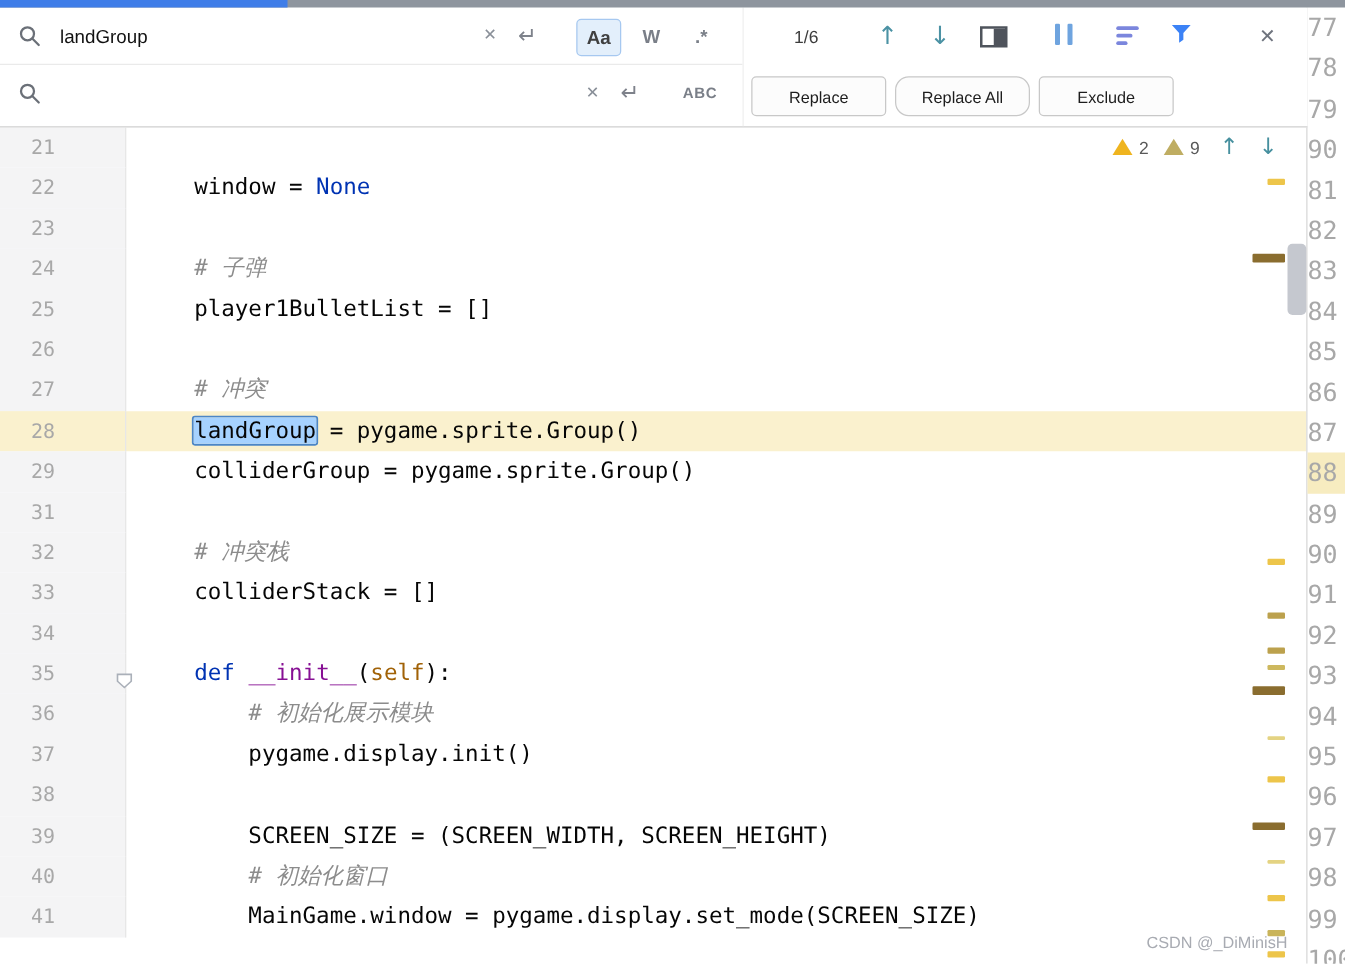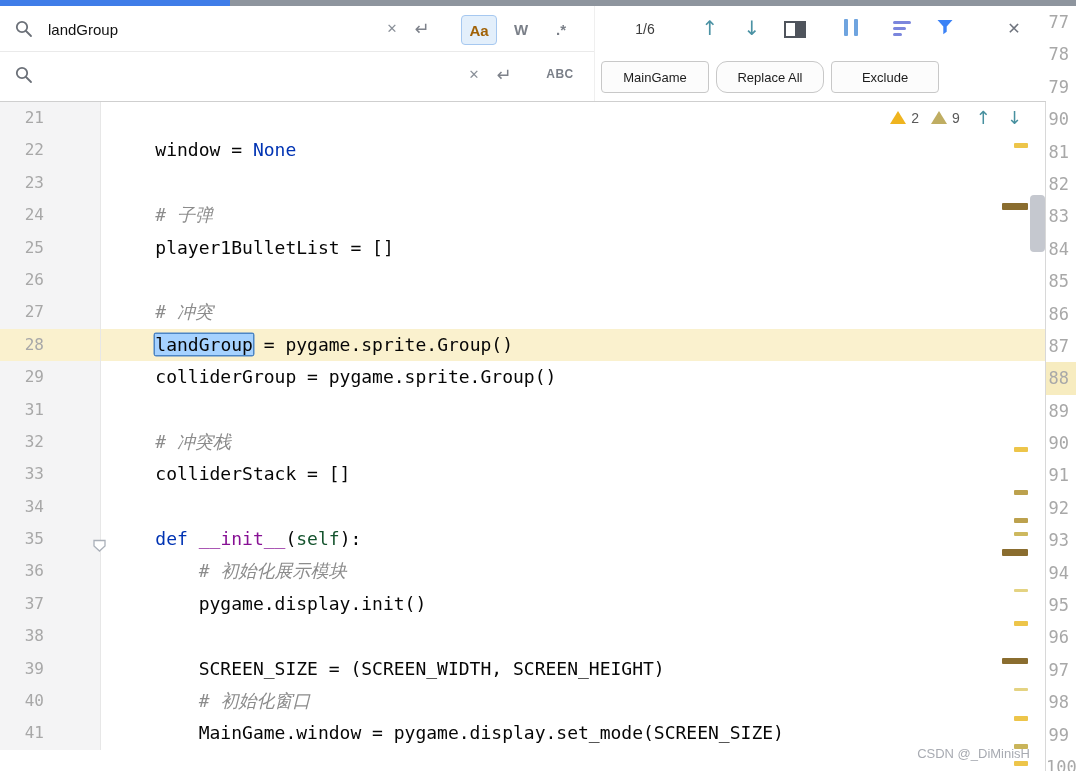--- a/index.html
+++ b/index.html
@@ -18,21 +18,21 @@
   .abs{position:absolute;}
   .glyph{font-family:"DejaVu Sans",sans-serif;}
   .searchicon{width:20px;height:20px;}
   .txtinput{border:none;outline:none;background:transparent;font-family:"Liberation Sans",sans-serif;
             font-size:15px;color:#111;padding:0 2px;}
   .iconbtn{display:flex;align-items:center;justify-content:center;width:24px;height:30px;
            color:#8A9099;font-size:13px;cursor:default;}
   .nlbtn{color:#7E828B;font-size:18px;}
   .toggle{display:flex;align-items:center;justify-content:center;border-radius:4px;
           font-size:15px;font-weight:700;color:#7A7F88;}
-  .toggle.active{background:#E3EFFB;border:1px solid #A6C8F0;color:#a16207;}
+  .toggle.active{background:#E3EFFB;border:1px solid #A6C8F0;color:#404040;}
   .counter{display:flex;align-items:center;justify-content:center;font-size:14px;color:#3C3C3C;}
   .navbtn{display:flex;align-items:center;justify-content:center;width:24px;height:30px;
           font-size:20px;color:#4B92A4;}
   .selsquare{width:18px;height:13px;border:2px solid #4F545C;position:relative;}
   .selsquare .half{position:absolute;right:0;top:0;bottom:0;width:9px;background:#4F545C;}
   .bars2{display:flex;gap:6px;height:17px;align-items:stretch;}
   .bars2 i{display:block;width:4px;background:#6FA4DF;border-radius:1px;}
   .bars3{display:flex;flex-direction:column;gap:3px;}
   .bars3 i{display:block;height:3px;border-radius:2px;background:#7B86DD;}
   .bars3 i:nth-child(1){width:18px;} .bars3 i:nth-child(2){width:13px;} .bars3 i:nth-child(3){width:9px;}
@@ -46,21 +46,21 @@
   .crow{display:flex;height:32.4px;line-height:32.4px;}
   .lncell{width:100px;flex:none;background:#F4F4F5;border-right:1px solid #E7E7E7;position:relative;}
   .lnnum{display:block;width:44px;text-align:right;font-family:"DejaVu Sans Mono",monospace;
          font-size:16px;color:#A8A8A8;}
   .codecell{flex:1;padding-left:11px;font-family:"DejaVu Sans Mono",monospace;font-size:18px;
             color:#060606;white-space:pre;}
   .crow.hl,.crow.hl .lncell{background:#FAF1CE;}
   .tok-plain{color:#060606;}
   .tok-kw{color:#0033B3;}
   .tok-magic{color:#871094;}
-  .tok-self{color:#14532d;}
+  .tok-self{color:#a16207;}
   .tok-comment{color:#8C8C8C;font-style:italic;}
   .selmatch{background:#A6D2FF;box-shadow:0 0 0 1.5px #4C86C6;border-radius:1px;}
   .foldicon{position:absolute;left:92px;top:9px;width:15px;height:14px;}
 
   .inspections{position:absolute;top:5px;right:24px;display:flex;align-items:center;z-index:3;}
   .tri{width:0;height:0;border-left:8px solid transparent;border-right:8px solid transparent;
        border-bottom:13px solid #EFB41F;margin-right:5px;}
   .tri.weak{border-bottom-color:#BFAD62;margin-left:12px;}
   .cnt{font-size:14px;color:#595959;}
   .navarrow{font-size:18px;color:#47909F;margin-left:16px;font-family:"DejaVu Sans",sans-serif;}
@@ -69,21 +69,21 @@
 
   
   .stripe{position:absolute;top:0;bottom:0;right:48px;width:0;z-index:3;}
   .stripe .mark{position:absolute;right:0;border-radius:1px;}
   .scrollthumb{position:absolute;left:1030px;top:195px;width:15px;height:57px;background:#C5C8CF;
                border-radius:4px;z-index:3;}
   .rightcol{position:absolute;top:6px;right:0;width:30px;bottom:0;background:#fff;
             border-left:1px solid #D8D8D8;z-index:2;}
   .rrow{height:32.4px;line-height:32.4px;}
   .rrow span{display:block;text-align:right;padding-right:7px;font-family:"DejaVu Sans Mono",monospace;
-             font-size:17px;color:#A8A8A8;}
+             font-size:20px;color:#A8A8A8;}
   .rrow.hl{background:#F7ECC0;}
 </style>
 </head>
 <body>
 
 <div class="topstrip">
   <div class="accent"></div>
 </div>
 
 <div class="editor">
@@ -351,16 +351,16 @@
   </svg>
   <div class="abs iconbtn glyph" style="left:1002px;top:7px;font-size:16px;color:#6F747E;">✕</div>
 
   <svg class="abs searchicon" style="left:14px;top:59px;" viewBox="0 0 20 20">
     <circle cx="8" cy="8" r="5.2" fill="none" stroke="#6B7078" stroke-width="1.8"></circle>
     <line x1="12" y1="12" x2="17" y2="17" stroke="#6B7078" stroke-width="1.8" stroke-linecap="round"></line>
   </svg>
   <div class="abs iconbtn glyph" style="left:462px;top:53px;">✕</div>
   <div class="abs iconbtn nlbtn glyph" style="left:492px;top:53px;">↵</div>
   <div class="abs abc" style="left:540px;top:55px;width:40px;height:26px;">ABC</div>
-  <div class="abs btn" style="left:601px;top:55px;">MainGame</div>
+  <div class="abs btn" style="left:601px;top:55px;">Replace</div>
   <div class="abs btn" style="left:716px;top:55px;border-radius:11px;">Replace All</div>
   <div class="abs btn" style="left:831px;top:55px;">Exclude</div>
 </div>
 
 </body></html>

